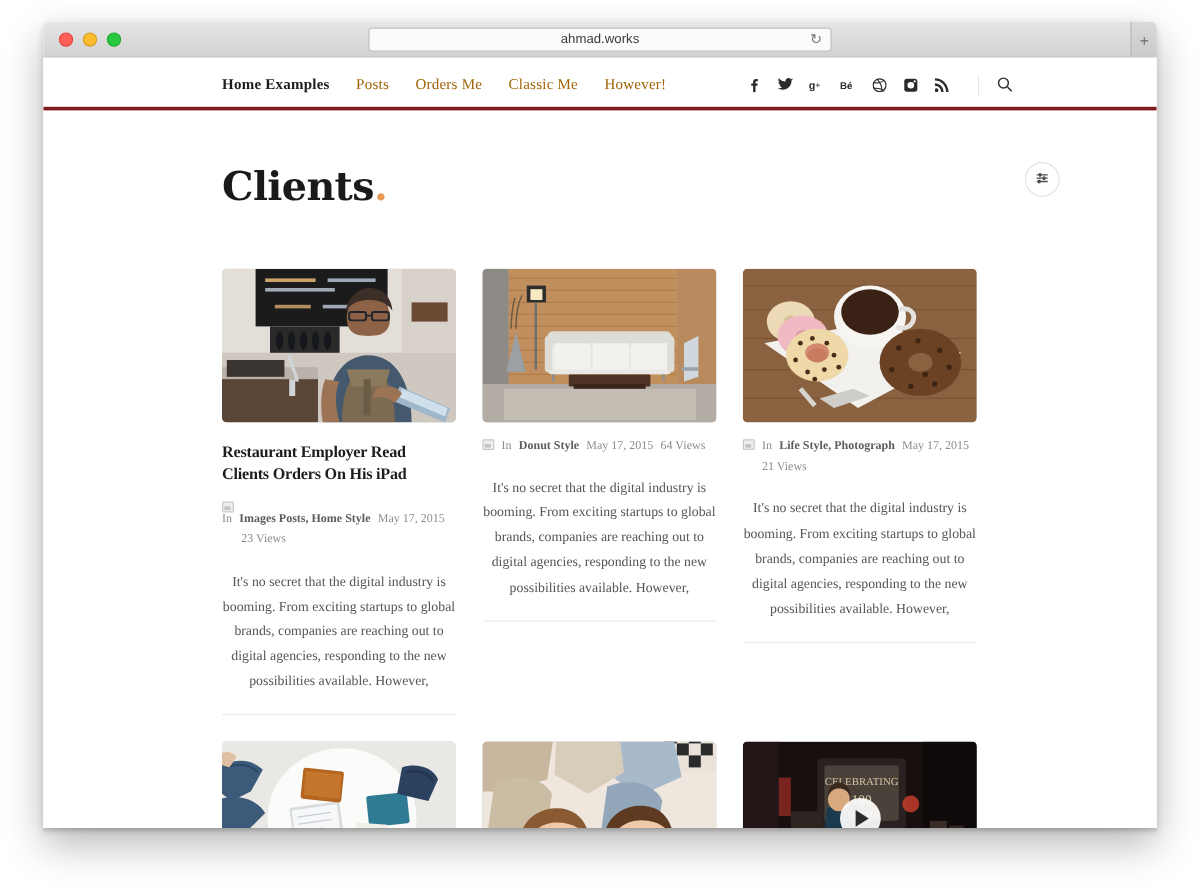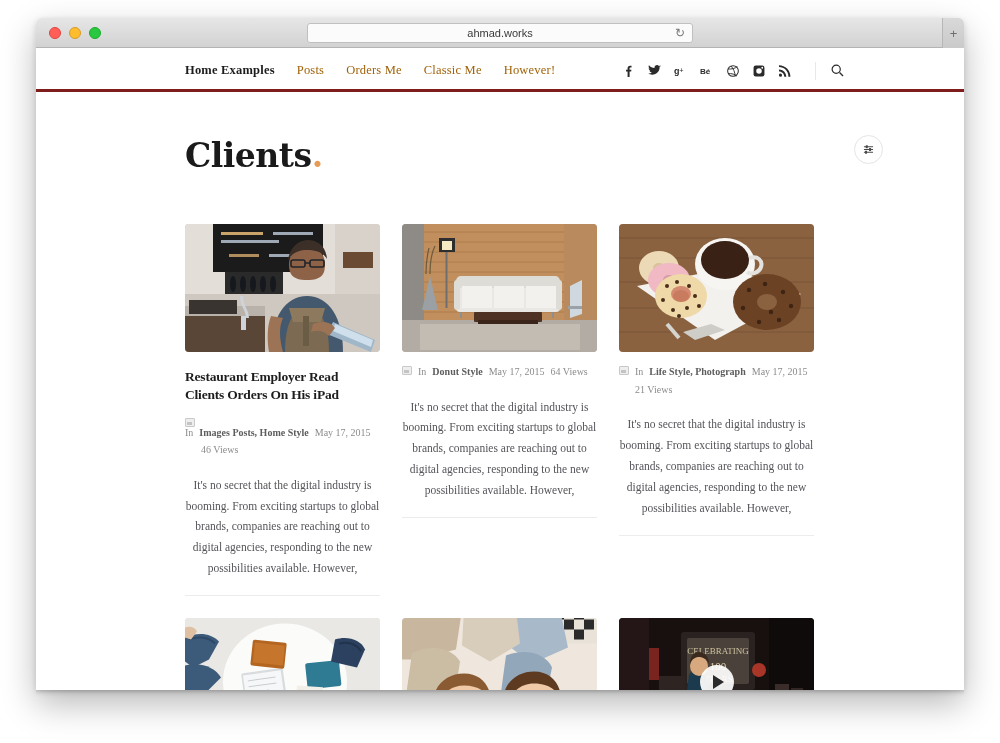--- a/index.html
+++ b/index.html
@@ -380,21 +380,21 @@
           </svg>
         </div>
         <div class="card-title">Restaurant Employer Read Clients Orders On His iPad</div>
         <div class="meta">
           <span class="meta-icon"></span>
           <span class="meta-inline">
             <span>In</span>
             <b>Images Posts, Home Style</b>
             <span>May 17, 2015</span>
           </span>
-          <span class="views">46 Views</span>
+          <span class="views">23 Views</span>
         </div>
         <div class="excerpt">It's no secret that the digital industry is booming. From exciting startups to global brands, companies are reaching out to digital agencies, responding to the new possibilities available. However,</div>
         <div class="card-sep"></div>
       </div>
 
       <div class="card">
         <div class="thumb">
           <svg viewBox="0 0 195 128" preserveAspectRatio="xMidYMid slice">
             <rect width="195" height="128" fill="#c8b295"></rect>
             <rect x="0" y="0" width="22" height="96" fill="#8e8b86"></rect>

